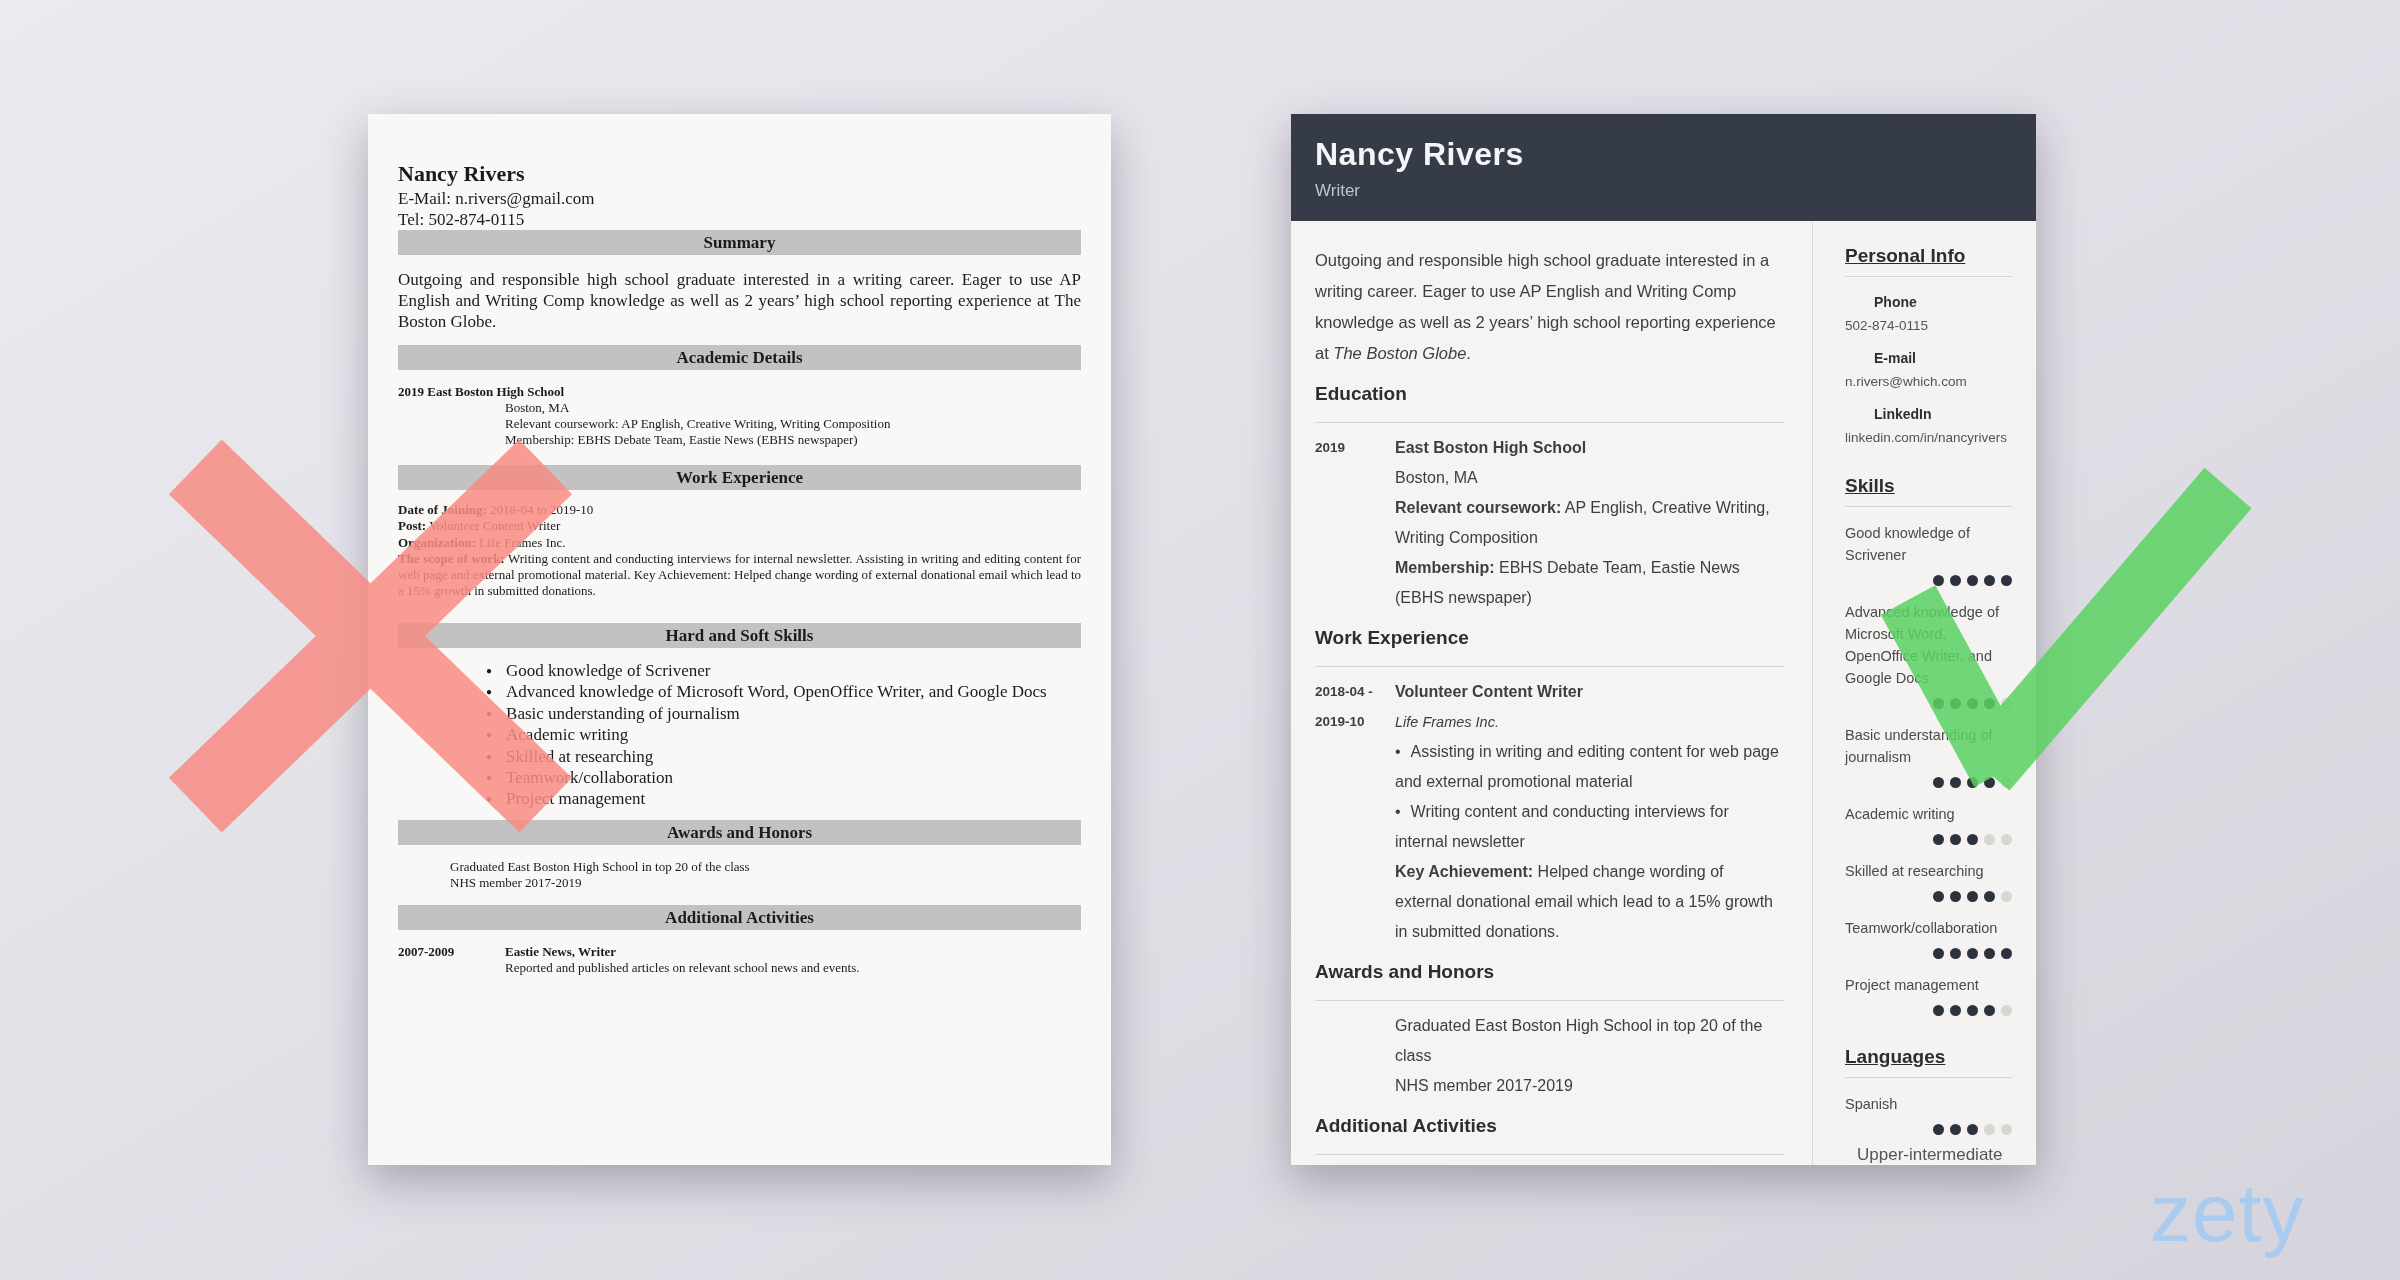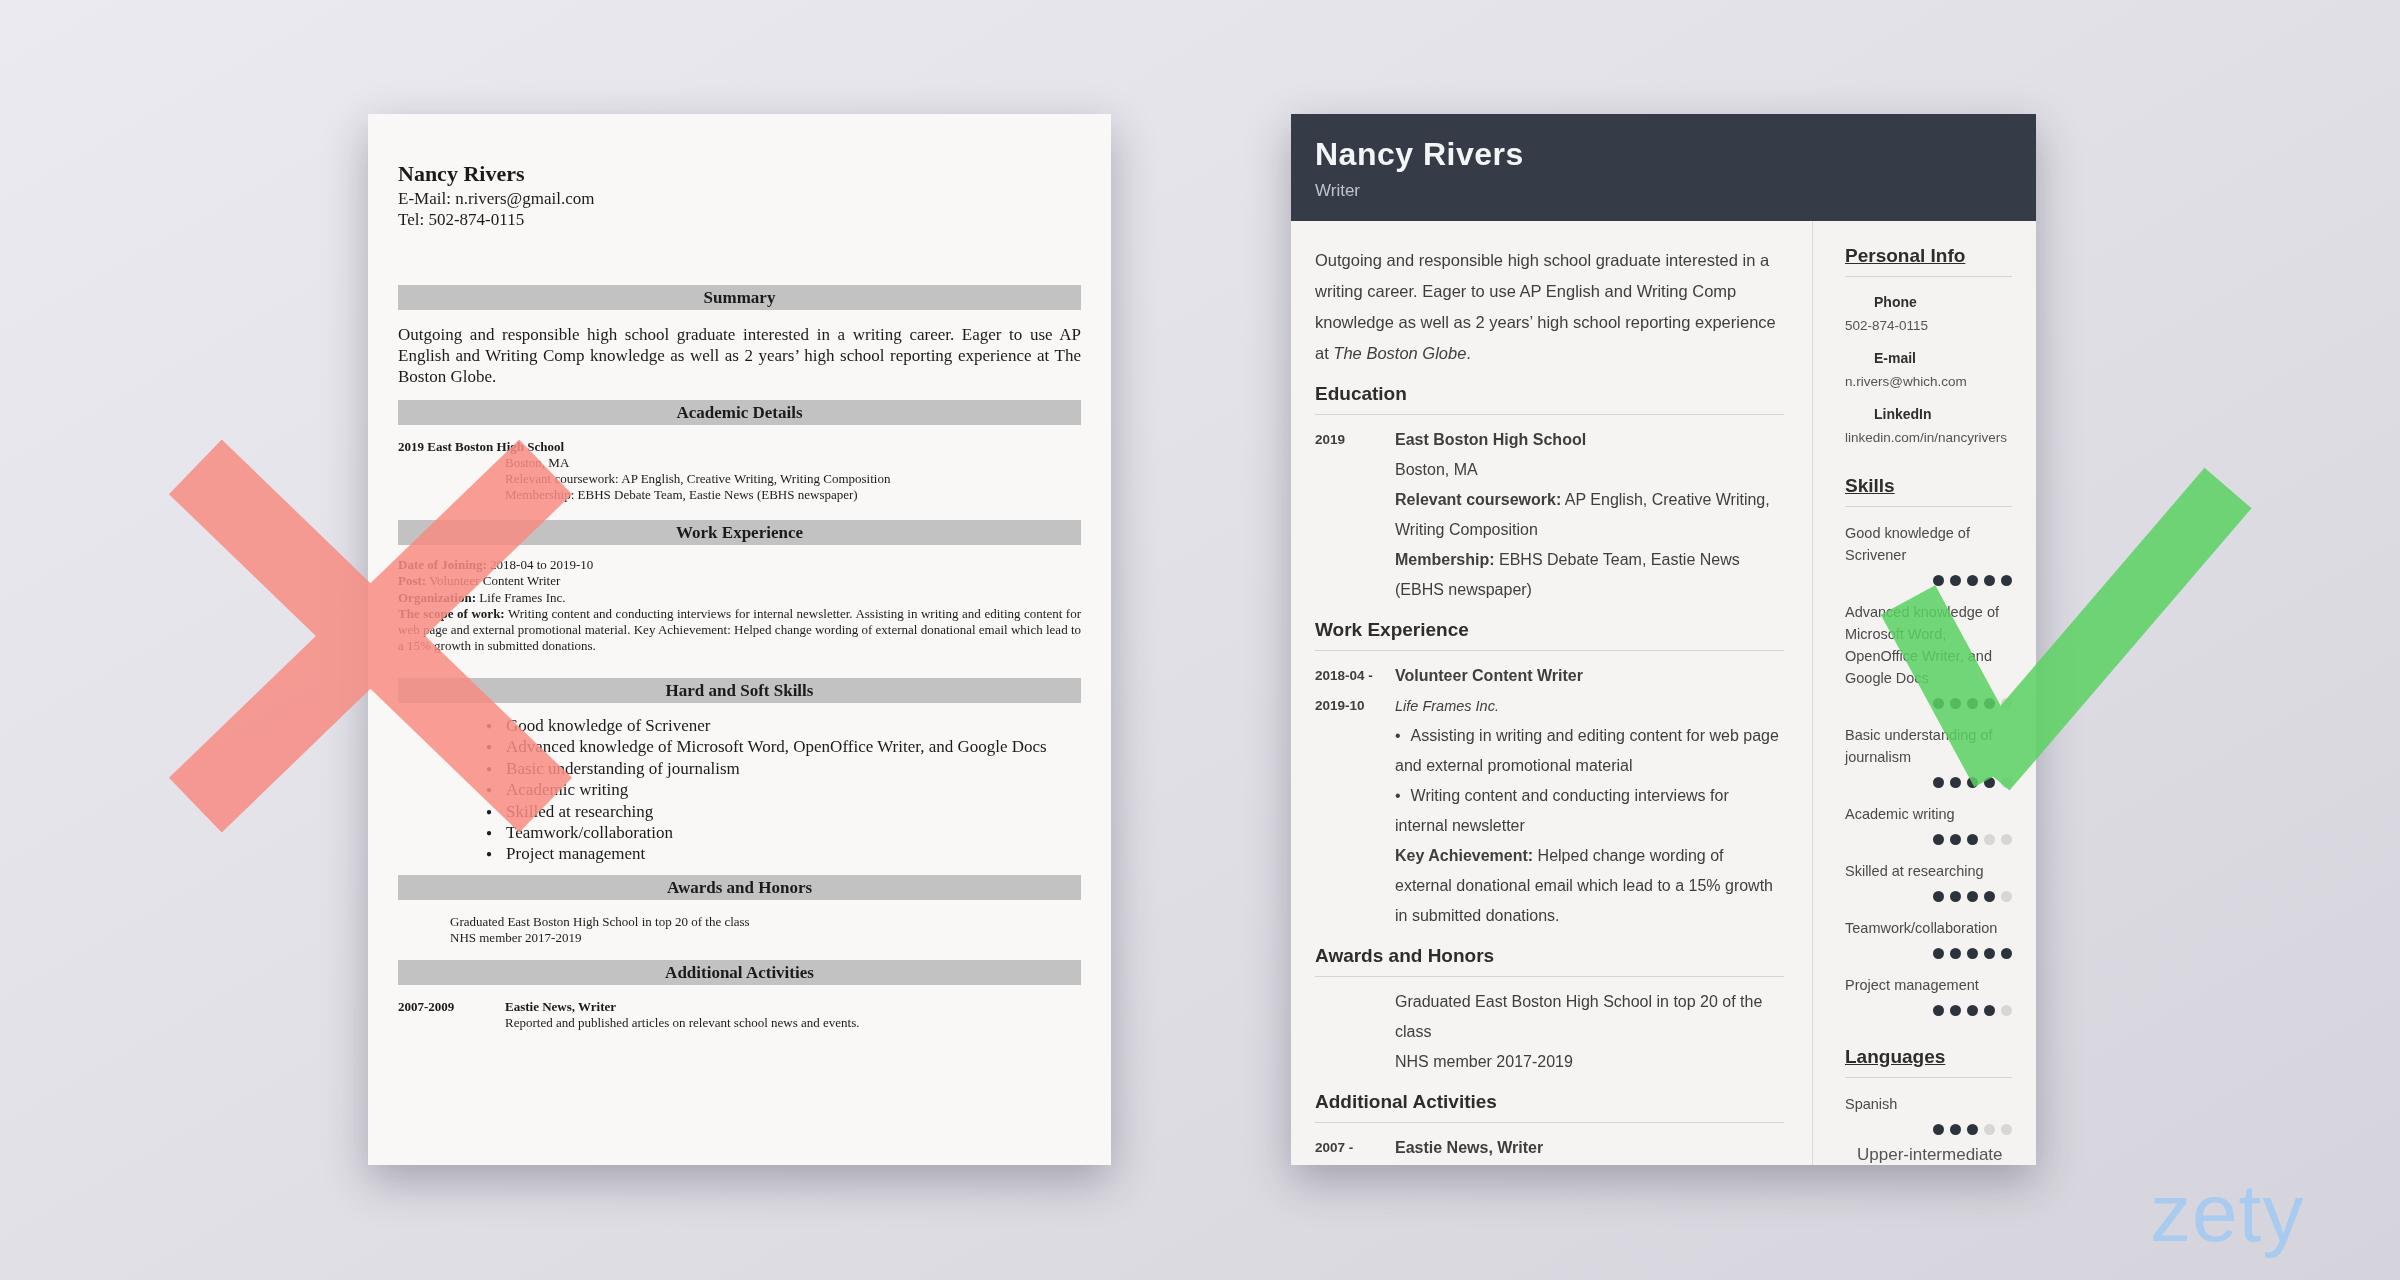--- a/index.html
+++ b/index.html
@@ -8,21 +8,21 @@
          font-family:"Liberation Sans",sans-serif;}
   
   .page-left{position:absolute;left:368px;top:114px;width:743px;height:1051px;
              background:#f9f8f6;box-shadow:0 16px 42px rgba(40,40,60,.32);
              padding:46px 30px;box-sizing:border-box;overflow:hidden;
              font-family:"Liberation Serif",serif;color:#1b1b1b;}
   .lp-name{font-size:22px;font-weight:bold;line-height:1.25;}
   .lp-contact{font-size:17px;line-height:1.24;}
   .lp-bar{background:#c2c2c2;text-align:center;font-weight:bold;font-size:17px;
           line-height:1.0;padding:4px 0;}
-  .lp-bar.b1{margin-top:55px}.lp-bar.b2{margin-top:13px}.lp-bar.b3{margin-top:17px}
+  .lp-bar.b1{}.lp-bar.b2{margin-top:13px}.lp-bar.b3{margin-top:17px}
   .lp-bar.b4{margin-top:24px}.lp-bar.b5{margin-top:10px}.lp-bar.b6{margin-top:14px}
   .lp-par{font-size:17px;line-height:1.24;margin-top:14px;text-align:justify;}
   .lp-line{font-size:13px;line-height:1.24;}
   .lp-indent{padding-left:107px;}
   .lp-block{margin-top:14px;}
   .lp-worklines{margin-top:12px;}
   .lp-bullets{margin:12px 0 0 0;padding:0 0 0 88px;list-style:none;}
   .lp-bullets li{font-size:17px;line-height:1.26;}
   .lp-bullets li::before{content:"●";font-size:10px;vertical-align:2px;margin-right:14px;}
   .lp-awards{margin-top:14px;padding-left:52px;}
@@ -32,21 +32,21 @@
   .page-right{position:absolute;left:1291px;top:114px;width:745px;height:1051px;
               background:#f5f4f2;box-shadow:0 16px 42px rgba(40,40,60,.32);
               box-sizing:border-box;overflow:hidden;display:flex;flex-direction:column;}
   .rp-header{background:#353c48;padding:22px 28px 20px 24px;flex:none;}
   .rp-name{color:#f4f5f7;font-size:32px;font-weight:bold;letter-spacing:.5px;}
   .rp-title{color:#bfc4cb;font-size:17px;margin-top:8px;}
   .rp-body{flex:1;display:flex;min-height:0;}
   .rp-main{width:521px;flex:none;box-sizing:border-box;padding:24px 28px 16px 24px;color:#3e3e3e;}
   .rp-summary{font-size:16.5px;line-height:31px;}
   .rp-h{font-size:19px;font-weight:bold;color:#2d2d2d;border-bottom:1px solid #d6d5d2;
-        padding-bottom:9px;margin-top:14px;}
+        padding-bottom:17px;margin-top:14px;}
   .rp-entry{display:flex;margin-top:10px;}
   .rp-datecol{width:80px;flex:none;font-size:13.5px;font-weight:bold;color:#3e3e3e;line-height:30px;}
   .rp-content{flex:1;font-size:16px;line-height:30px;}
   .rp-bold{font-weight:bold;}
   .rp-ital{}
   .rp-company{font-style:italic;font-size:14.5px;}
   .rp-ul{margin:0;padding:0;list-style:none;}
   .rp-ul li::before{content:"•";margin-right:10px;}
   .rp-sidebar{flex:1;border-left:1px solid #dbdad7;box-sizing:border-box;
               padding:24px 24px 16px 32px;background:#f4f3f1;color:#4a4a4a;}

